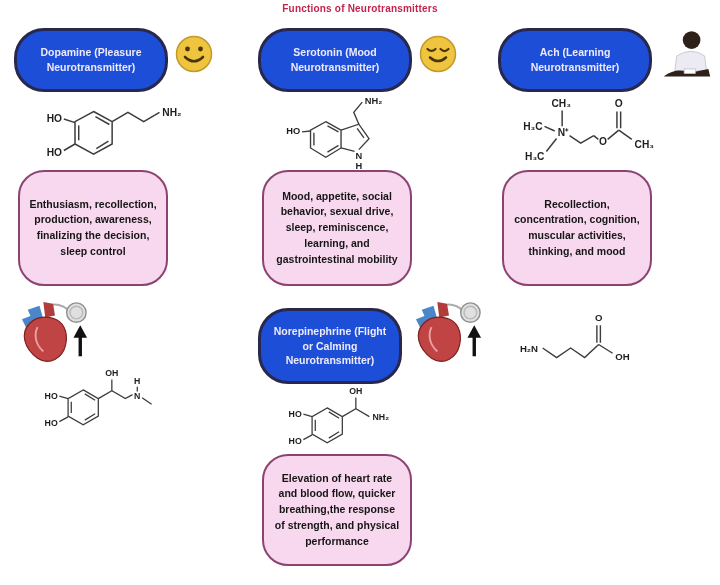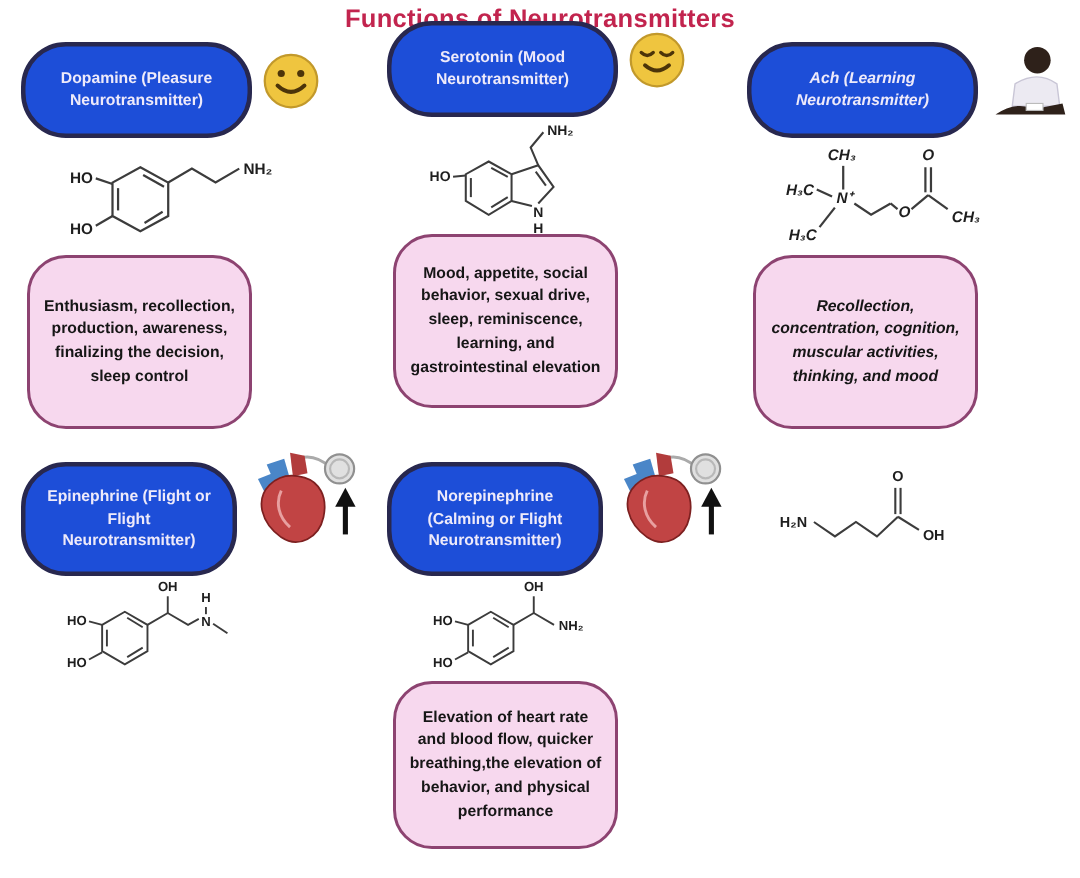--- a/index.html
+++ b/index.html
@@ -2,21 +2,21 @@
 <html><head>
 <meta charset="utf-8">
 <style>
   html,body{margin:0;padding:0;}
   body{
     width:720px;height:585px;position:relative;background:#ffffff;
     font-family:"Liberation Sans", sans-serif;overflow:hidden;
   }
   .page-title{
     position:absolute;top:3px;left:0;width:720px;text-align:center;
-    font-size:17px;font-weight:bold;color:#c2244e;letter-spacing:.2px;
+    font-size:10px;font-weight:bold;color:#c2244e;letter-spacing:.2px;
   }
   .panel{position:absolute;}
   .header-row{display:flex;align-items:flex-start;gap:6px;}
   .pill{
     width:154px;box-sizing:border-box;background:#1d4ed8;border:3px solid #28284f;
     border-radius:30px;display:flex;align-items:center;justify-content:center;
     text-align:center;padding:6px 10px;color:#eeeafa;font-weight:bold;
     font-size:10.5px;line-height:1.4;
   }
   .r1 .pill{min-height:64px;margin-top:2px;}
@@ -68,21 +68,21 @@
       <text class="atom" x="44" y="32" text-anchor="end">HO</text>
       <text class="atom" x="44" y="69" text-anchor="end">HO</text>
       <text class="atom" x="152" y="26">NH₂</text>
     </svg>
   </div>
   <div class="pinkbox">
     <span>Enthusiasm, recollection, production, awareness, finalizing the decision, sleep control</span>
   </div>
 </section>
 
-<section class="panel r1" style="left:258px;top:12px;width:232px;">
+<section class="panel r1" style="left:258px;top:26px;width:232px;">
   <div class="header-row">
     <div class="pill">
       <span>Serotonin (Mood Neurotransmitter)</span>
     </div>
     <span class="icon-smiley">
       <svg viewBox="0 0 40 40" width="40" height="40">
         <circle cx="20" cy="20" r="17.5" fill="#efc53f" stroke="#c2992b" stroke-width="1.5"></circle>
         <path d="M9.5 15 Q13.5 19 17.5 15" fill="none" stroke="#4c3409" stroke-width="2.2" stroke-linecap="round"></path>
         <path d="M22.5 15 Q26.5 19 30.5 15" fill="none" stroke="#4c3409" stroke-width="2.2" stroke-linecap="round"></path>
         <path d="M12 23.5 Q20 30.5 28 23.5" fill="none" stroke="#4c3409" stroke-width="2.6" stroke-linecap="round"></path>
@@ -100,25 +100,25 @@
       <path class="bond" d="M80 66 L96 70"></path>
       <path class="bond" d="M99 43 L107 54"></path>
       <path class="bond" d="M101 38 L95 24 L105 12"></path>
       <text class="atom" x="32" y="50" text-anchor="end">HO</text>
       <text class="atom" x="101" y="79" text-anchor="middle">N</text>
       <text class="atom" x="101" y="91" text-anchor="middle">H</text>
       <text class="atom" x="108" y="14">NH₂</text>
     </svg>
   </div>
   <div class="pinkbox">
-    <span>Mood, appetite, social behavior, sexual drive, sleep, reminiscence, learning, and gastrointestinal elevation</span>
-  </div>
-</section>
-
-<section class="panel r1" style="left:498px;top:26px;width:222px;font-style:italic;">
+    <span>Mood, appetite, social behavior, sexual drive, sleep, reminiscence, learning, and gastrointestinal mobility</span>
+  </div>
+</section>
+
+<section class="panel r1" style="left:498px;top:26px;width:222px;">
   <div class="header-row">
     <div class="pill">
       <span>Ach (Learning Neurotransmitter)</span>
     </div>
     <span class="icon-person">
       <svg viewBox="0 0 60 58" width="56" height="54">
         <circle cx="36" cy="13" r="9.5" fill="#2e211a"></circle>
         <path d="M20 30 Q36 20 50 30 L52 46 L18 46 Z" fill="#eceaf2" stroke="#c9c6d6" stroke-width="1"></path>
         <path d="M6 52 Q20 42 34 48 L54 44 L56 52 Z" fill="#2e211a"></path>
         <rect x="28" y="44" width="12" height="5" fill="#ffffff" stroke="#bbbbbb" stroke-width="0.8"></rect>
@@ -145,23 +145,20 @@
       <text class="atom" x="139" y="60">CH₃</text>
     </svg>
   </div>
   <div class="pinkbox">
     <span>Recollection, concentration, cognition, muscular activities, thinking, and mood</span>
   </div>
 </section>
 
 <section class="panel r2" style="left:14px;top:306px;width:232px;">
   <div class="header-row">
-    <div class="pill">
-      <span>Epinephrine (Flight or Flight Neurotransmitter)</span>
-    </div>
     <span class="icon-heart">
       <svg viewBox="0 0 84 70" width="82" height="68">
         <path d="M58 14 Q44 2 32 10" fill="none" stroke="#aaaaaa" stroke-width="2"></path>
         <circle cx="64" cy="15" r="10" fill="#e0e0e0" stroke="#909090" stroke-width="1.5"></circle>
         <circle cx="64" cy="15" r="6.5" fill="none" stroke="#b8b8b8" stroke-width="1.5"></circle>
         <path d="M14 12 L20 26 L30 22 L26 8 Z" fill="#4a86c8"></path>
         <path d="M30 4 L32 20 L42 18 L40 6 Z" fill="#b23c3c"></path>
         <path d="M8 22 L14 34 L22 30 L18 18 Z" fill="#4a86c8"></path>
         <path d="M16 26 C6 36 10 52 24 62 C36 70 50 62 53 48 C56 34 50 24 40 21 C30 18 22 20 16 26 Z" fill="#c14444" stroke="#7d2020" stroke-width="1.2"></path>
         <path d="M24 30 C20 38 22 48 30 55" fill="none" stroke="#e8a0a0" stroke-width="2"></path>
@@ -187,21 +184,21 @@
       <text class="atom" x="96" y="13" text-anchor="middle">OH</text>
       <text class="atom" x="128" y="22" text-anchor="middle">H</text>
       <text class="atom" x="128" y="42" text-anchor="middle">N</text>
     </svg>
   </div>
 </section>
 
 <section class="panel r2" style="left:258px;top:306px;width:232px;">
   <div class="header-row">
     <div class="pill">
-      <span>Norepinephrine (Calming or Flight Neurotransmitter)</span>
+      <span>Norepinephrine (Flight or Calming Neurotransmitter)</span>
     </div>
     <span class="icon-heart">
       <svg viewBox="0 0 84 70" width="82" height="68">
         <path d="M58 14 Q44 2 32 10" fill="none" stroke="#aaaaaa" stroke-width="2"></path>
         <circle cx="64" cy="15" r="10" fill="#e0e0e0" stroke="#909090" stroke-width="1.5"></circle>
         <circle cx="64" cy="15" r="6.5" fill="none" stroke="#b8b8b8" stroke-width="1.5"></circle>
         <path d="M14 12 L20 26 L30 22 L26 8 Z" fill="#4a86c8"></path>
         <path d="M30 4 L32 20 L42 18 L40 6 Z" fill="#b23c3c"></path>
         <path d="M8 22 L14 34 L22 30 L18 18 Z" fill="#4a86c8"></path>
         <path d="M16 26 C6 36 10 52 24 62 C36 70 50 62 53 48 C56 34 50 24 40 21 C30 18 22 20 16 26 Z" fill="#c14444" stroke="#7d2020" stroke-width="1.2"></path>
@@ -221,21 +218,21 @@
       <path class="bond" d="M30 70 L41 64"></path>
       <path class="bond" d="M79 41 L96 31 L113 41"></path>
       <path class="bond" d="M96 31 L96 17" stroke-width="2.4"></path>
       <text class="atom" x="28" y="41" text-anchor="end">HO</text>
       <text class="atom" x="28" y="76" text-anchor="end">HO</text>
       <text class="atom" x="96" y="13" text-anchor="middle">OH</text>
       <text class="atom" x="117" y="45">NH₂</text>
     </svg>
   </div>
   <div class="pinkbox">
-    <span>Elevation of heart rate and blood flow, quicker breathing,the elevation of behavior, and physical performance</span>
+    <span>Elevation of heart rate and blood flow, quicker breathing,the response of strength, and physical performance</span>
   </div>
 </section>
 
 <section class="panel r2" style="left:498px;top:306px;width:222px;">
   <div class="structure">
     <svg viewBox="0 0 210 80" width="210" height="70">
       <path class="bond" d="M36 48 L52 59 L68 48 L84 59 L100 44"></path>
       <path class="bond" d="M98 42 L98 22"></path>
       <path class="bond" d="M102 42 L102 22"></path>
       <path class="bond" d="M100 44 L116 54"></path>

